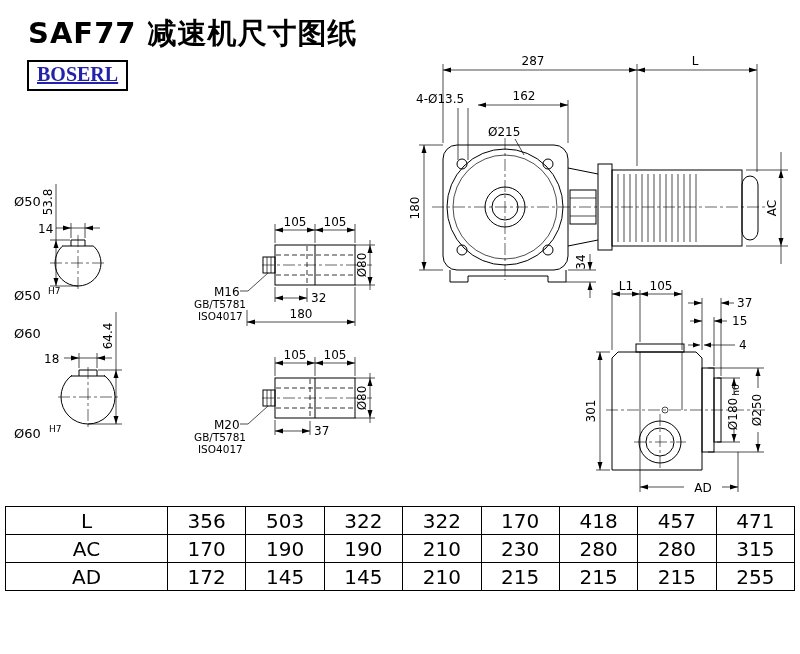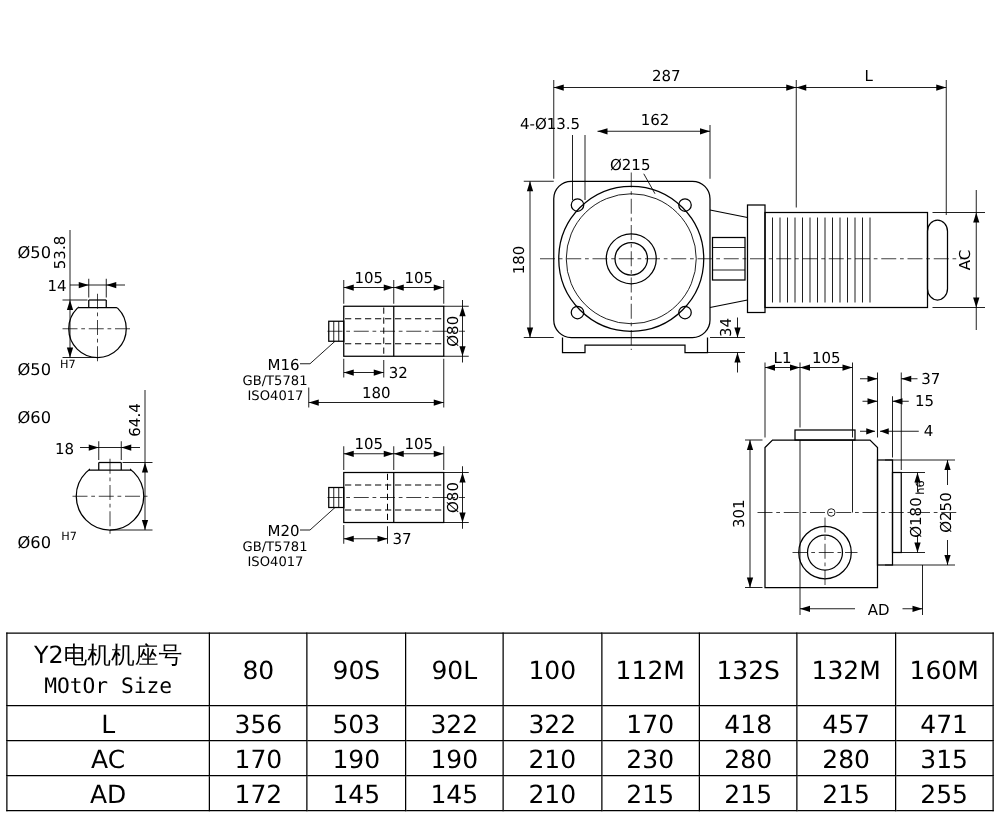--- a/index.html
+++ b/index.html
@@ -28,20 +28,22 @@
                   font-size:20px; padding:0; height:28px; }
   .dim-table tr.hdr td { height:58px; }
   .hdr-cn { font-size:19px; line-height:26px; }
   .hdr-en { font-size:17px; line-height:24px; font-family:"DejaVu Sans Mono", monospace; }
 </style>
 </head>
 <body>
 
 <div class="sheet">
 
+  <div class="title">SAF77 减速机尺寸图纸</div>
+  <div class="brand">BOSERL</div>
 
   <svg class="drawing" width="800" height="505" viewBox="0 0 800 505">
 
     <g>
       <text class="big" x="14" y="206">Ø50</text>
       <circle class="ln" cx="78" cy="263" r="23"></circle>
       <rect class="wh" x="63" y="237" width="31" height="9"></rect>
       <line class="ln" x1="62.5" y1="246" x2="93.5" y2="246"></line>
       <line class="ln" x1="71" y1="246" x2="71" y2="240"></line>
       <line class="ln" x1="85" y1="246" x2="85" y2="240"></line>
@@ -353,34 +355,20 @@
         <col>
         <col>
         <col>
         <col>
         <col>
         <col>
         <col>
         <col>
     </colgroup>
     <tbody>
-        <tr class="hdr">
-      <td>
-        <div class="hdr-cn">Y2电机机座号</div>
-        <div class="hdr-en">MOtOr Size</div>
-      </td>
-      <td>80</td>
-      <td>90S</td>
-      <td>90L</td>
-      <td>100</td>
-      <td>112M</td>
-      <td>132S</td>
-      <td>132M</td>
-      <td>160M</td>
-    </tr>
     <tr>
       <td>L</td>
       <td>356</td>
       <td>503</td>
       <td>322</td>
       <td>322</td>
       <td>170</td>
       <td>418</td>
       <td>457</td>
       <td>471</td>

